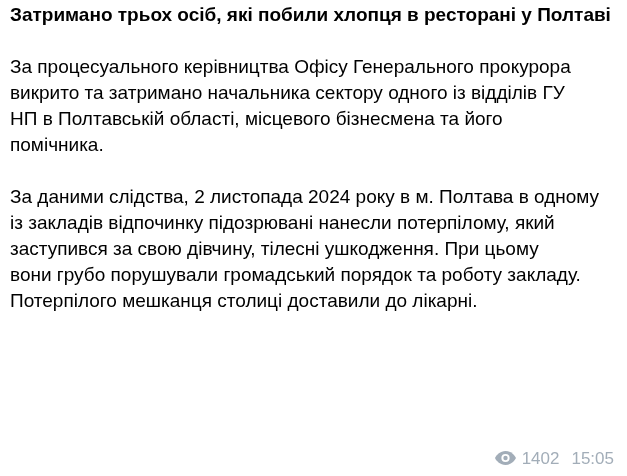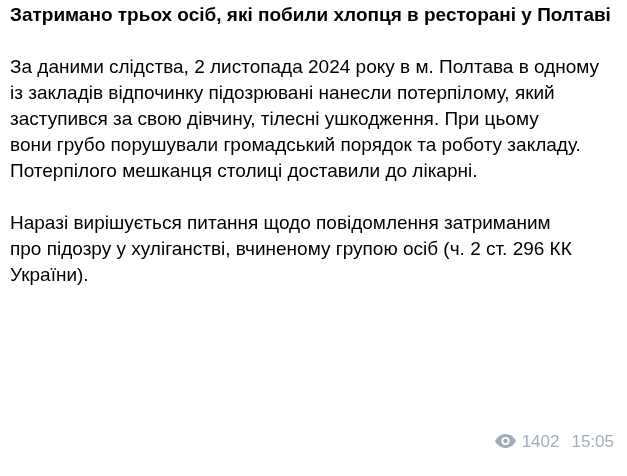--- a/index.html
+++ b/index.html
@@ -34,21 +34,21 @@
     margin-bottom: 26px;
   }
 
   .post-paragraph:last-child {
     margin-bottom: 0;
   }
 
   .message-meta {
     position: absolute;
     right: 13px;
-    bottom: 23px;
+    bottom: 6px;
     display: flex;
     align-items: center;
     color: #a2adb8;
     font-size: 17px;
     line-height: 20px;
   }
 
   .eye-icon {
     display: inline-block;
     margin-right: 6px;
@@ -60,28 +60,29 @@
   }
 </style>
 </head>
 <body>
 
 <div class="post">
 
   <div class="post-title">Затримано трьох осіб, які побили хлопця в ресторані у Полтаві</div>
 
   <div>
+    <div class="post-paragraph">За процесуального керівництва Офісу Генерального прокурора
+викрито та затримано начальника сектору одного із відділів ГУ
+НП в Полтавській області, місцевого бізнесмена та його
+помічника.</div>
     <div class="post-paragraph">За даними слідства, 2 листопада 2024 року в м. Полтава в одному
 із закладів відпочинку підозрювані нанесли потерпілому, який
 заступився за свою дівчину, тілесні ушкодження. При цьому
 вони грубо порушували громадський порядок та роботу закладу.
 Потерпілого мешканця столиці доставили до лікарні.</div>
-    <div class="post-paragraph">Наразі вирішується питання щодо повідомлення затриманим
-про підозру у хуліганстві, вчиненому групою осіб (ч. 2 ст. 296 КК
-України).</div>
   </div>
 
   <div class="message-meta">
     <span class="eye-icon">
       <svg width="21" height="14" viewBox="0 0 24 16" aria-hidden="true">
         <path d="M12 0 C6 0 1.7 4.4 0 8 C1.7 11.6 6 16 12 16 C18 16 22.3 11.6 24 8 C22.3 4.4 18 0 12 0 Z" fill="#a2adb8"></path>
         <circle cx="12" cy="8" r="4.7" fill="#ffffff"></circle>
         <circle cx="12" cy="8" r="2.5" fill="#a2adb8"></circle>
       </svg>
     </span>

